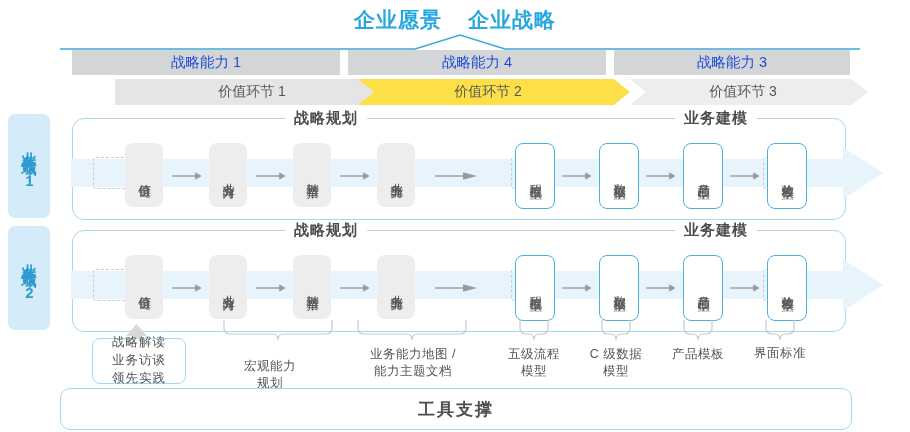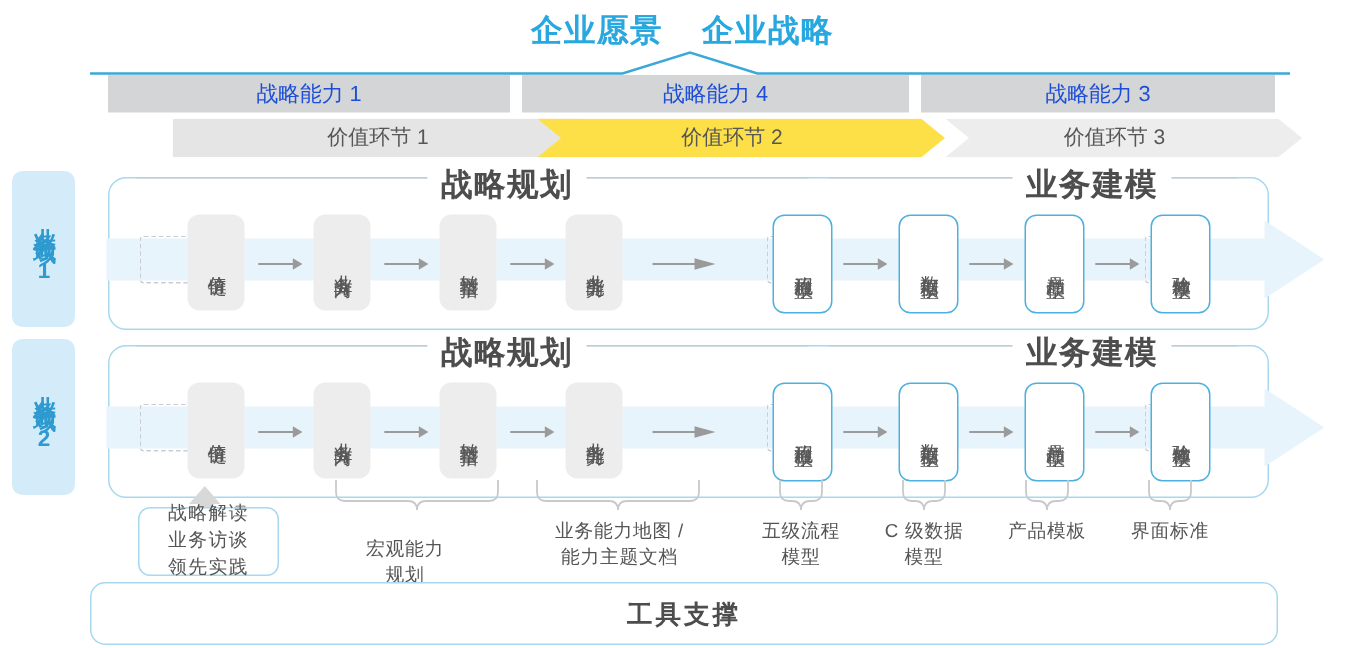--- a/index.html
+++ b/index.html
@@ -50,21 +50,21 @@
     font-size:15px;font-weight:bold;color:#2e9ad0;letter-spacing:3px;
     line-height:1.05;
   }
 
   
   .lane{
     position:absolute;left:72px;width:772px;
     border:1.4px solid #a8d8ef;border-radius:12px;background:#fff;
   }
   .lane-title{
-    position:absolute;top:-10px;font-size:21px;font-weight:bold;color:#4d4d4d;
+    position:absolute;top:-10px;font-size:15px;font-weight:bold;color:#4d4d4d;
     background:#fff;padding:0 9px;letter-spacing:1px;
   }
   .lane-rule{position:absolute;top:-1px;height:1px;background:#c9ccce;}
 
   .dashed-slot{
     position:absolute;border:1.4px dashed #c9cdd0;border-radius:3px;
     background:transparent;
   }
 
   .node{
@@ -292,19 +292,19 @@
 </div>
 <div class="tool-label" style="left:489px;top:346px;width:90px;">
   <span>五级流程<br>模型</span>
 </div>
 <div class="tool-label" style="left:571px;top:346px;width:90px;">
   <span>C 级数据<br>模型</span>
 </div>
 <div class="tool-label" style="left:653px;top:346px;width:90px;">
   <span>产品模板</span>
 </div>
-<div class="tool-label" style="left:735px;top:346px;width:90px;">
+<div class="tool-label" style="left:735px;top:346px;width:90px;font-family:Liberation Mono, monospace;">
   <span>界面标准</span>
 </div>
 
 <div id="support-bar">
   <span>工具支撑</span>
 </div>
 
 </body></html>

